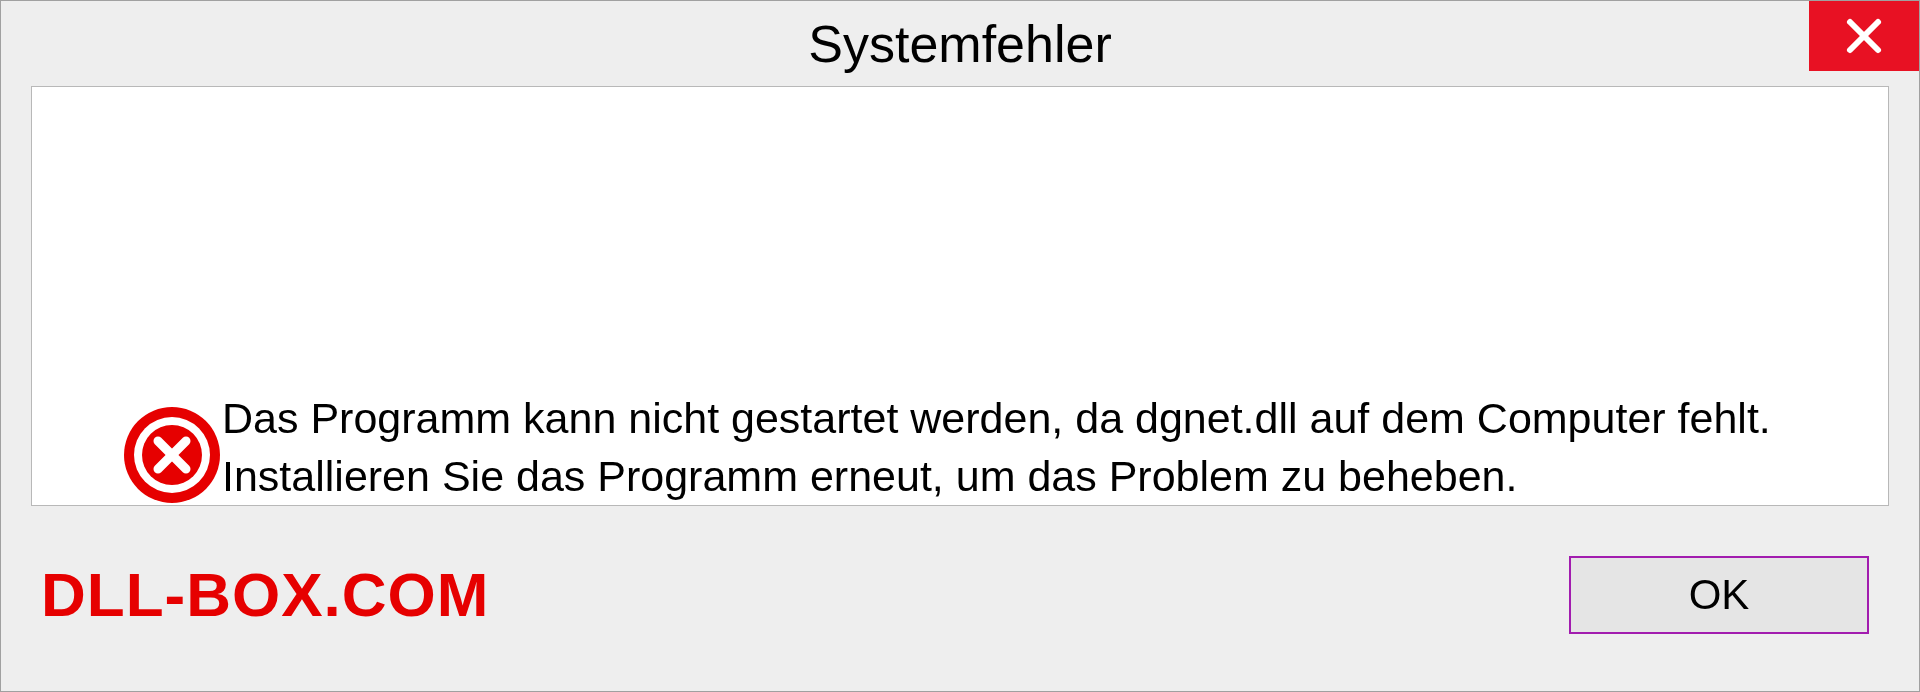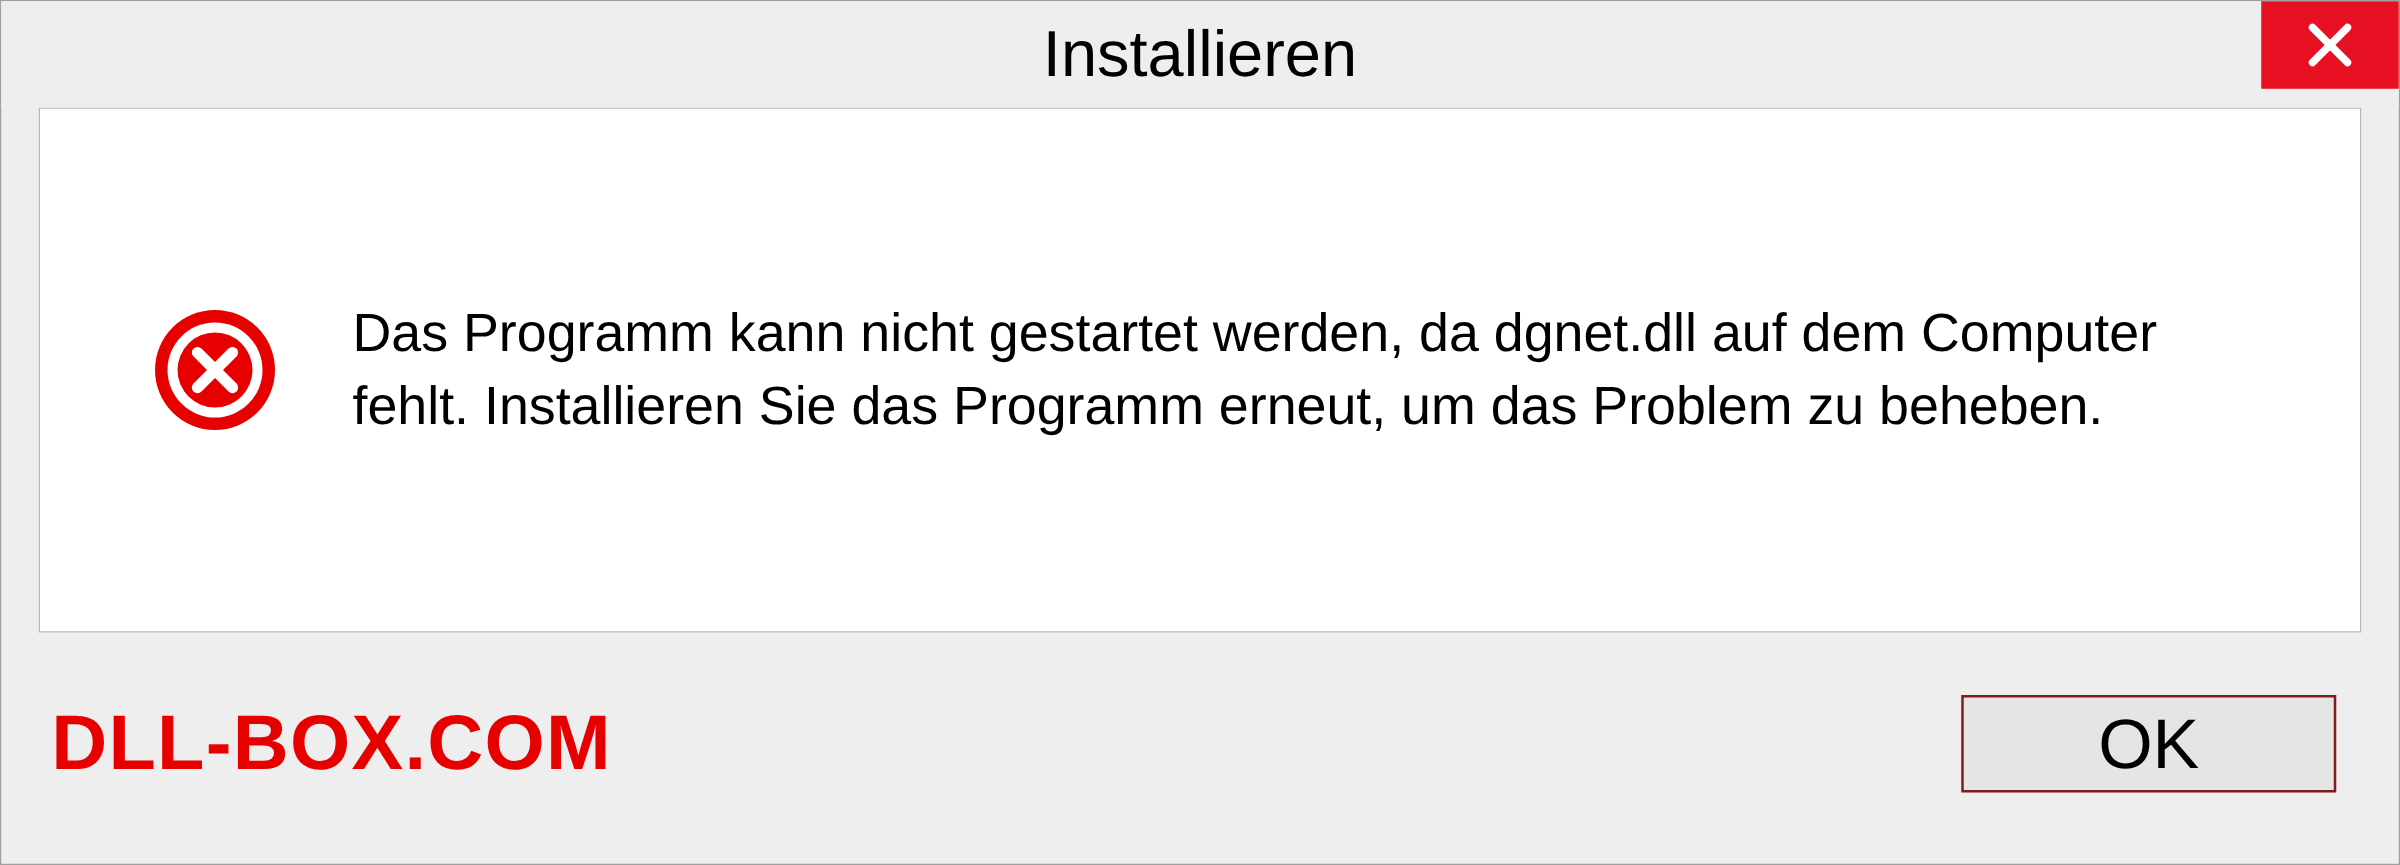--- a/index.html
+++ b/index.html
@@ -51,23 +51,22 @@
     .close-btn svg {
       width: 40px;
       height: 40px;
     }
     .content-panel {
       margin: 0 30px 0 30px;
       background: #ffffff;
       border: 1px solid #b8b8b8;
       height: 420px;
       display: flex;
-      align-items: center;
+      align-items: flex-end;
       padding: 0 60px 0 90px;
-      gap: 60px;
     }
     .error-icon {
       flex-shrink: 0;
       width: 100px;
       height: 100px;
     }
     .message {
       font-size: 43px;
       line-height: 1.35;
       color: #000000;
@@ -88,35 +87,35 @@
       font-size: 62px;
       font-weight: 800;
       color: #e60000;
       letter-spacing: 1px;
       font-family: Arial, sans-serif;
     }
     .ok-btn {
       width: 300px;
       height: 78px;
       background: #e5e5e5;
-      border: 2px solid #7f1d1d;
-      font-size: 56px;
+      border: 2px solid #a21caf;
+      font-size: 42px;
       color: #000000;
       display: flex;
       align-items: center;
       justify-content: center;
       cursor: pointer;
     }
   </style>
 </head>
 <body>
 
 <div class="dialog">
   <div class="titlebar">
-    <div class="title">Installieren</div>
+    <div class="title">Systemfehler</div>
     <div class="close-btn">
       <svg viewBox="0 0 40 40">
         <line x1="6" y1="6" x2="34" y2="34" stroke="#ffffff" stroke-width="6" stroke-linecap="round"></line>
         <line x1="34" y1="6" x2="6" y2="34" stroke="#ffffff" stroke-width="6" stroke-linecap="round"></line>
       </svg>
     </div>
   </div>
 
   <div class="content-panel">
     <div class="error-icon">

